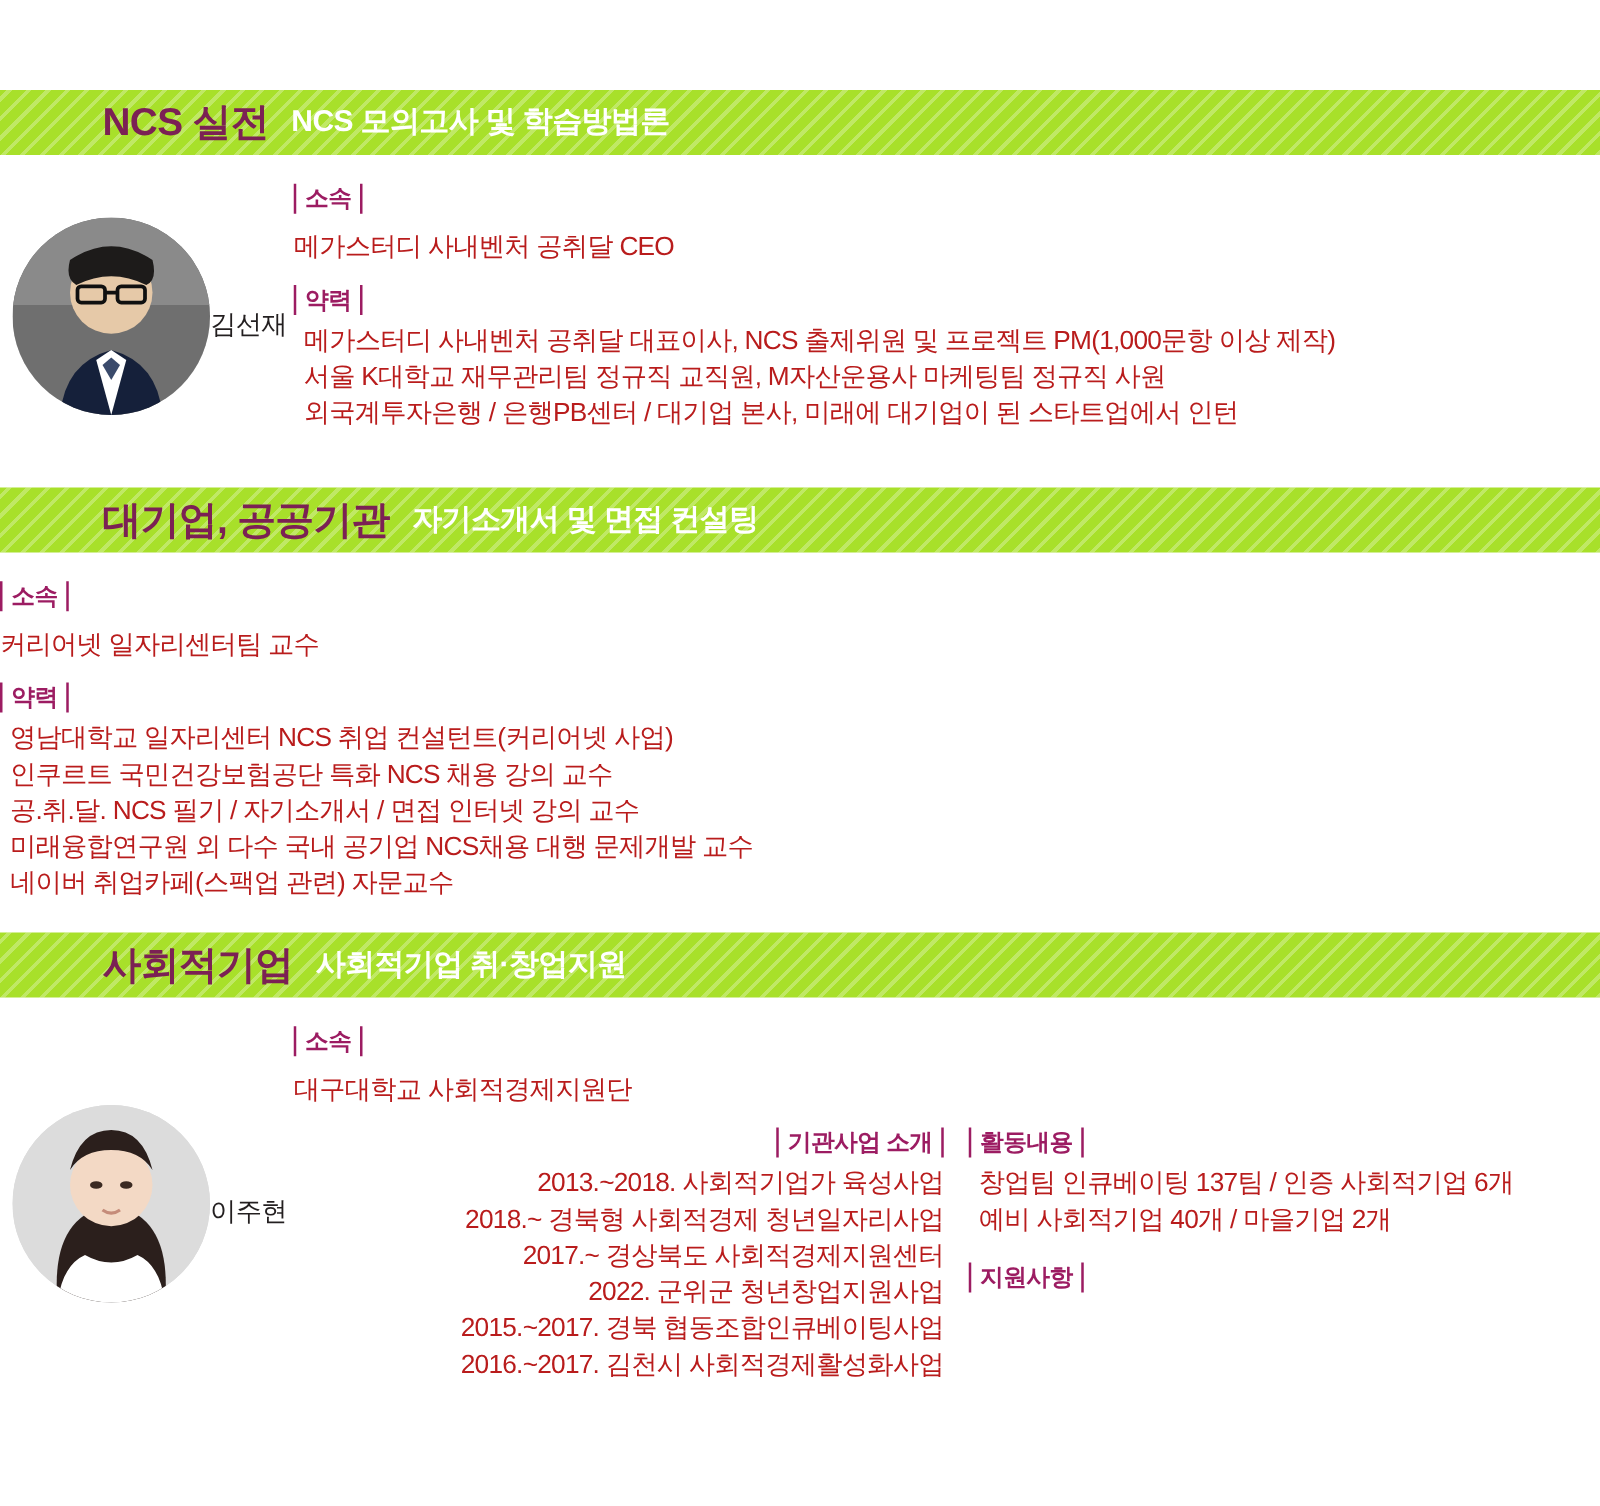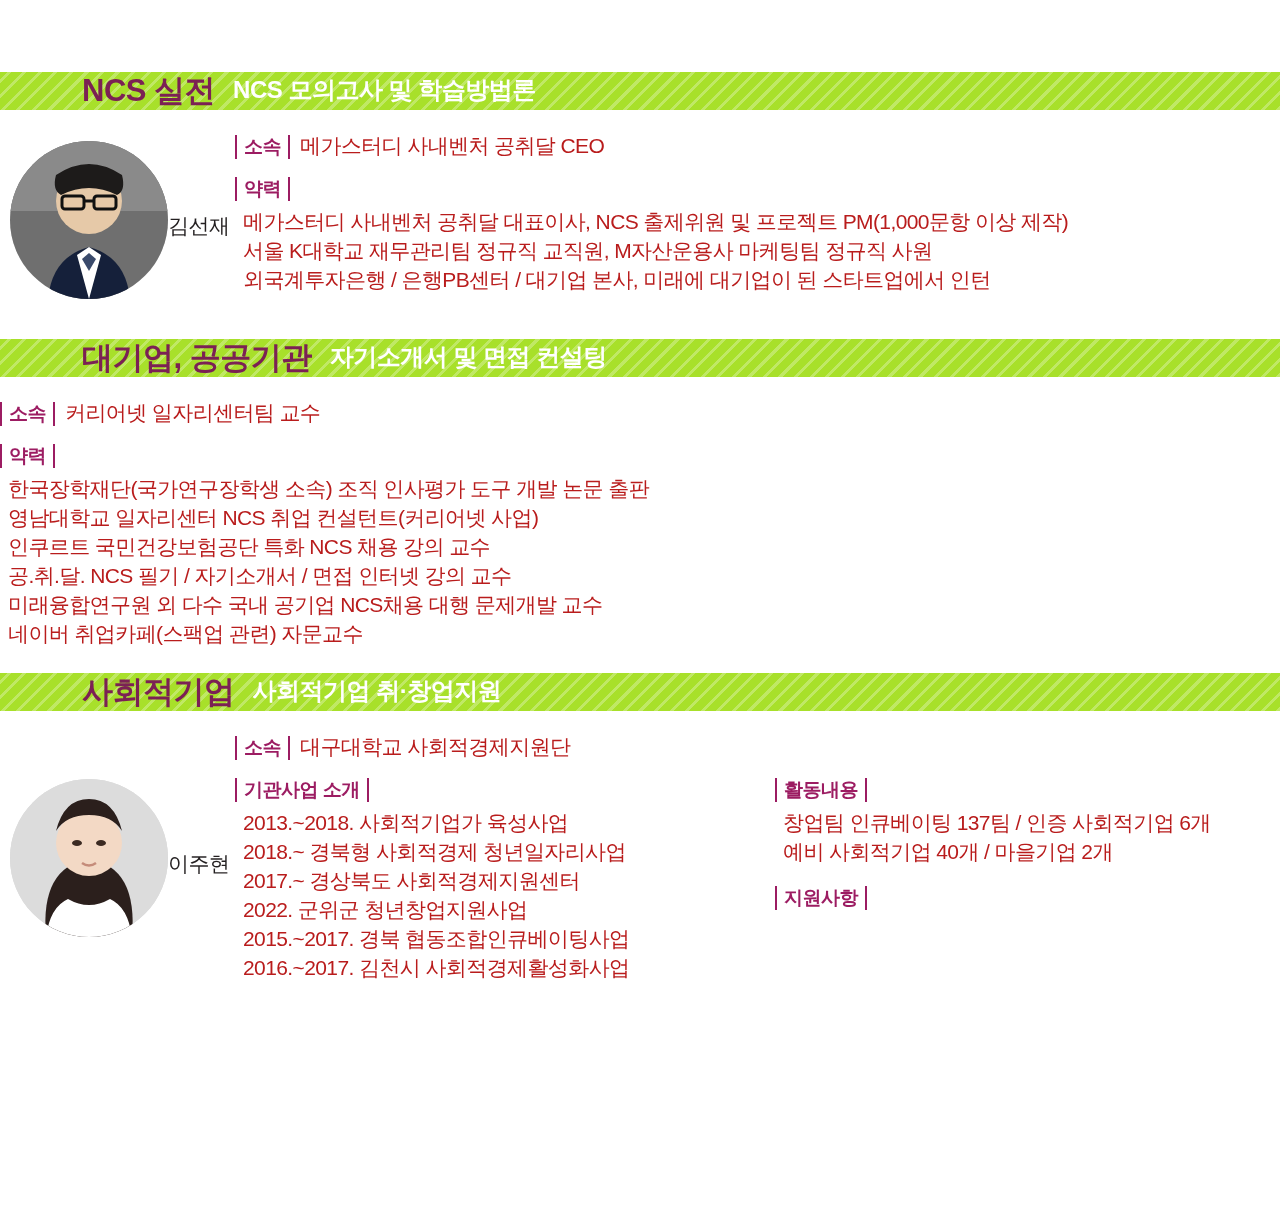--- a/index.html
+++ b/index.html
@@ -17,21 +17,21 @@
 
   .page {
     position: relative;
     width: 1280px;
     height: 1205px;
   }
 
   
   .band {
     position: relative;
-    height: 38px;
+    height: 52px;
     background-color: #a8e02a;
     background-image: repeating-linear-gradient(
         -45deg,
         rgba(255,255,255,0.28) 0px,
         rgba(255,255,255,0.28) 3px,
         rgba(255,255,255,0) 3px,
         rgba(255,255,255,0) 11px);
     display: flex;
     align-items: center;
     overflow: hidden;
@@ -108,35 +108,35 @@
     content: "";
     position: absolute;
     top: 1px;
     width: 2px;
     height: calc(100% - 2px);
     background: #9c1c62;
   }
   .lbl::before { left: 0; }
   .lbl::after { right: 0; }
 
-  .inline-row { display: flex; align-items: baseline; gap: 10px; }
+  .inline-row { display: flex; align-items: baseline; gap: 10px; flex-direction: column; }
 
   .txt {
     font-size: 21px;
     line-height: 1.38;
     color: #b91c1c;
     letter-spacing: -0.6px;
     white-space: nowrap;
   }
   .lines { padding-left: 8px; margin-top: 4px; }
   .lines .txt { display: block; }
 
   
   .cols { display: flex; }
-  .col-left { flex: 0 0 520px; }
+  .col-left { flex: 0 0 520px; text-align: right; }
   .col-right { flex: 1 1 auto; padding-left: 20px; }
   .col-right .txt { white-space: normal; }
   .col-right .lines { max-width: 430px; }
 
   .spacer-sm { height: 18px; }
 
   .top-gap { height: 72px; }
   .gap-after-sec1 { height: 20px; }
 </style>
 </head>
@@ -198,21 +198,20 @@
 
     <div class="details">
       <div class="detail-block inline-row">
         <span class="lbl">소속</span>
         <span class="txt">커리어넷 일자리센터팀 교수</span>
       </div>
 
       <div class="detail-block">
         <span class="lbl">약력</span>
         <div class="lines">
-          <span class="txt">한국장학재단(국가연구장학생 소속) 조직 인사평가 도구 개발 논문 출판</span>
           <span class="txt">영남대학교 일자리센터 NCS 취업 컨설턴트(커리어넷 사업)</span>
           <span class="txt">인쿠르트 국민건강보험공단 특화 NCS 채용 강의 교수</span>
           <span class="txt">공.취.달. NCS 필기 / 자기소개서 / 면접 인터넷 강의 교수</span>
           <span class="txt">미래융합연구원 외 다수 국내 공기업 NCS채용 대행 문제개발 교수</span>
           <span class="txt">네이버 취업카페(스팩업 관련) 자문교수</span>
         </div>
       </div>
     </div>
   </div>
 

